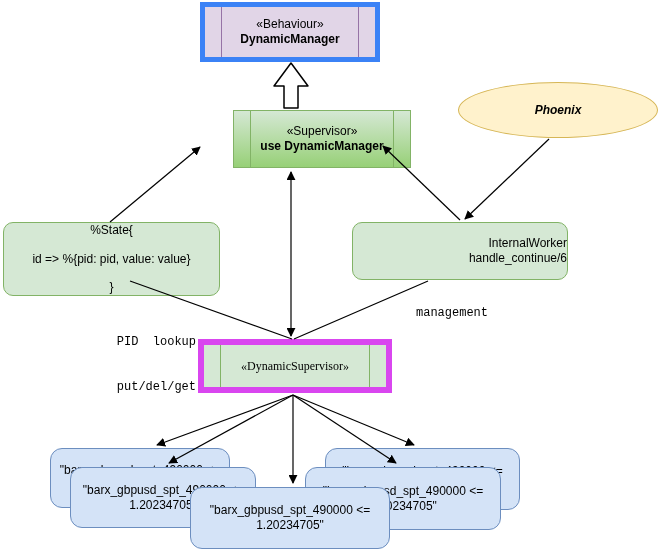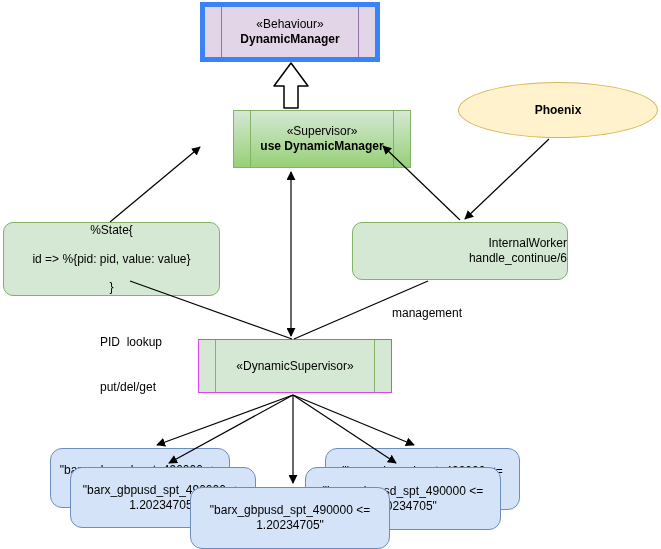--- a/index.html
+++ b/index.html
@@ -9,50 +9,50 @@
   }
   .node{position:absolute;box-sizing:border-box;display:flex;flex-direction:column;
     justify-content:center;align-items:center;text-align:center;font-size:12px;line-height:15px;}
   
   .uml-box{background:#E1D5E7;border:1px solid #9673A6;}
   .uml-box::before,.uml-box::after{content:"";position:absolute;top:0;bottom:0;width:1px;}
   .uml-purple{background:#E1D5E7;border:5px solid #3b82f6;}
   .uml-purple::before,.uml-purple::after{background:#9673A6;}
   .uml-green-grad{background:linear-gradient(#D5E8D4,#97D077);border:1px solid #82B366;}
   .uml-green-grad::before,.uml-green-grad::after{background:#82B366;}
-  .uml-green-flat{background:#D5E8D4;border:1px solid #d946ef;}
+  .uml-green-flat{background:#D5E8D4;border:6px solid #d946ef;font-family:Liberation Serif, serif;}
   .uml-green-flat::before,.uml-green-flat::after{background:#82B366;}
   .uml-box::before{left:16px;}
   .uml-box::after{right:16px;}
   .stereotype{font-weight:400;}
   .bold{font-weight:bold;}
   .rounded-green{background:#D5E8D4;border:1px solid #82B366;border-radius:10px;}
   .ellipse{background:#FFF2CC;border:1px solid #D6B656;border-radius:50%;}
   .worker{background:#D4E3F7;border:1px solid #6C8EBF;border-radius:12px;}
-  .edge-label{position:absolute;font-size:12px;line-height:15px;text-align:left;
-    white-space:pre;background:transparent;}
+  .edge-label{position:absolute;font-size:12px;line-height:15px;text-align:right;
+    white-space:pre;background:transparent;font-family:Liberation Mono, monospace;}
   #edges{position:absolute;left:0;top:0;z-index:10;pointer-events:none;}
   .z1{z-index:1}.z2{z-index:2}.z3{z-index:3}
 </style>
 </head>
 <body>
 
 <div id="canvas">
 
   <div class="node uml-box uml-purple" style="left:200px;top:2px;width:180px;height:60px;">
     <div class="stereotype">«Behaviour»</div>
     <div class="bold">DynamicManager</div>
   </div>
 
   <div class="node uml-box uml-green-grad" style="left:202px;top:110px;width:178px;height:58px;margin-left:31px;">
     <div class="stereotype">«Supervisor»</div>
     <div class="bold">use DynamicManager</div>
   </div>
 
-  <div class="node ellipse" style="left:458px;top:82px;width:200px;height:56px;">
+  <div class="node ellipse" style="left:458px;top:82px;width:200px;height:56px;font-style:italic;">
     <div class="bold">Phoenix</div>
   </div>
 
   <div class="node rounded-green" style="left:3px;top:222px;width:217px;height:74px;justify-content:space-between;">
     <div>%State{</div>
     <div>id =&gt; %{pid: pid, value: value}</div>
     <div>}</div>
   </div>
 
   <div class="node rounded-green" style="left:352px;top:222px;width:216px;height:58px;align-items:flex-end;">

